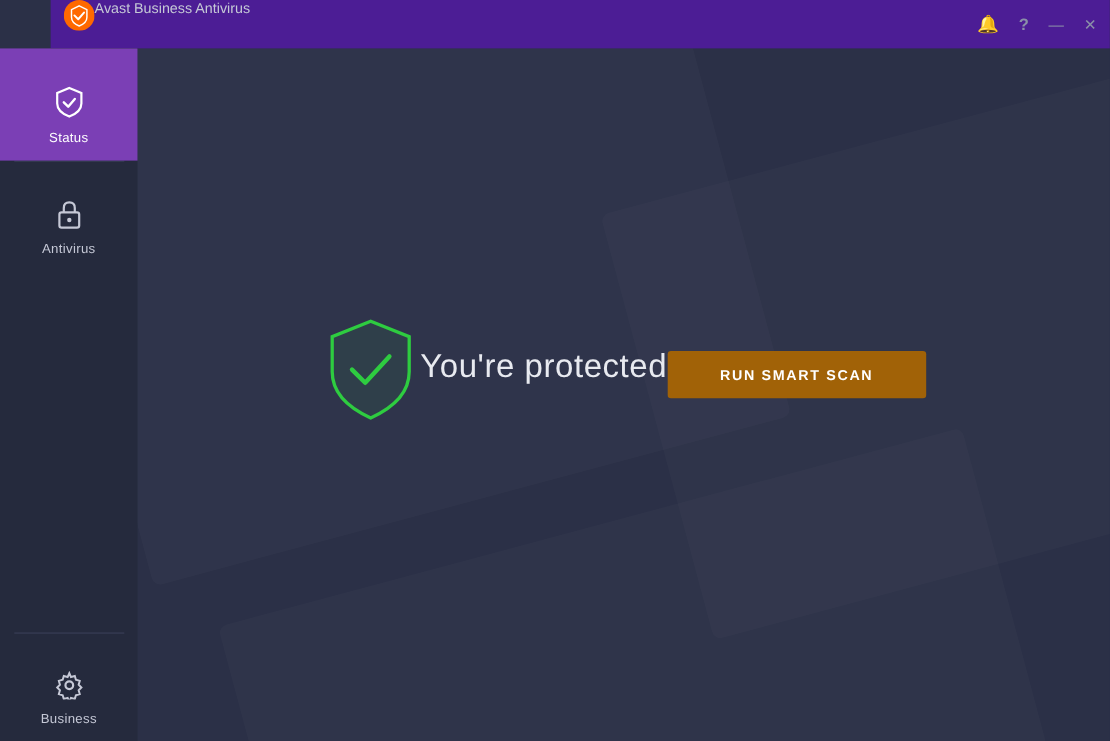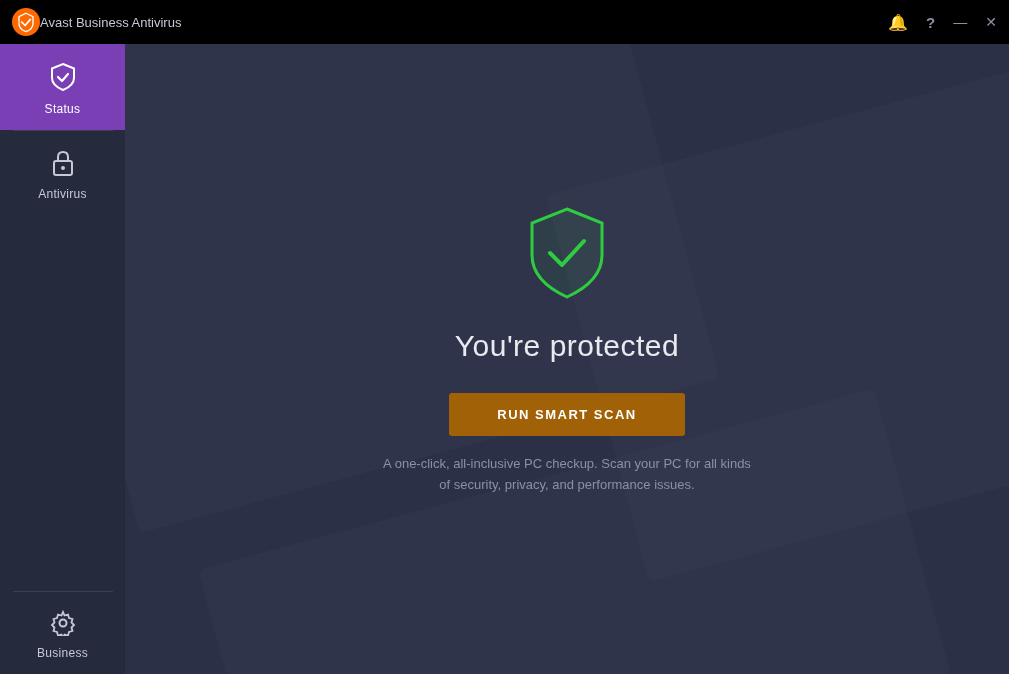--- a/index.html
+++ b/index.html
@@ -7,25 +7,25 @@
       width: 1009px;
       height: 674px;
       font-family: 'Segoe UI', Arial, sans-serif;
       overflow: hidden;
       background: #2b3047;
     }
 
     
     .title-bar {
       display: flex;
-      align-items: center;
-      background: #000000;
+      background: #4c1d95;
       height: 44px;
       padding: 0 12px;
       user-select: none;
+      margin-left: 46px;
     }
     .title-bar-title {
       color: #c5c8d6;
       font-size: 13px;
       flex: 1;
     }
     .title-bar-controls {
       display: flex;
       gap: 18px;
       align-items: center;
@@ -53,21 +53,21 @@
       padding-top: 0;
       position: relative;
     }
 
     .sidebar-item {
       width: 100%;
       display: flex;
       flex-direction: column;
       align-items: center;
       justify-content: center;
-      padding: 18px 0 14px;
+      padding: 34px 0 14px;
       cursor: pointer;
       position: relative;
     }
     .sidebar-item.active {
       background: #7b3fb5;
     }
     .sidebar-item-icon {
       font-size: 26px;
       color: #c5c8d6;
       margin-bottom: 6px;
@@ -112,21 +112,21 @@
     .bg-panels {
       position: absolute;
       top: 0; left: 0; right: 0; bottom: 0;
       z-index: 0;
     }
 
     .main-center {
       position: relative;
       z-index: 1;
       display: flex;
-      flex-direction: column;
+      flex-direction: row;
       align-items: center;
       gap: 0;
       padding-bottom: 20px;
     }
 
     
     .shield-container {
       margin-bottom: 22px;
     }
 
@@ -276,17 +276,16 @@
         <svg class="shield-svg" viewBox="0 0 90 100" fill="none" xmlns="http://www.w3.org/2000/svg">
           <path d="M45 6 L80 20 L80 52 Q80 78 45 94 Q10 78 10 52 L10 20 Z" stroke="#2ecc40" stroke-width="3" fill="rgba(46,204,64,0.08)"></path>
           <path d="M28 50 L40 62 L62 38" stroke="#2ecc40" stroke-width="4" fill="none" stroke-linecap="round" stroke-linejoin="round"></path>
         </svg>
       </div>
 
       <h2 class="protected-title">You're protected</h2>
 
       <button class="run-scan-btn">RUN SMART SCAN</button>
 
-      <p class="scan-description">A one-click, all-inclusive PC checkup. Scan your PC for all kinds of security, privacy, and performance issues.</p>
     </div>
   </div>
 
 </div>
 
 </body></html>

